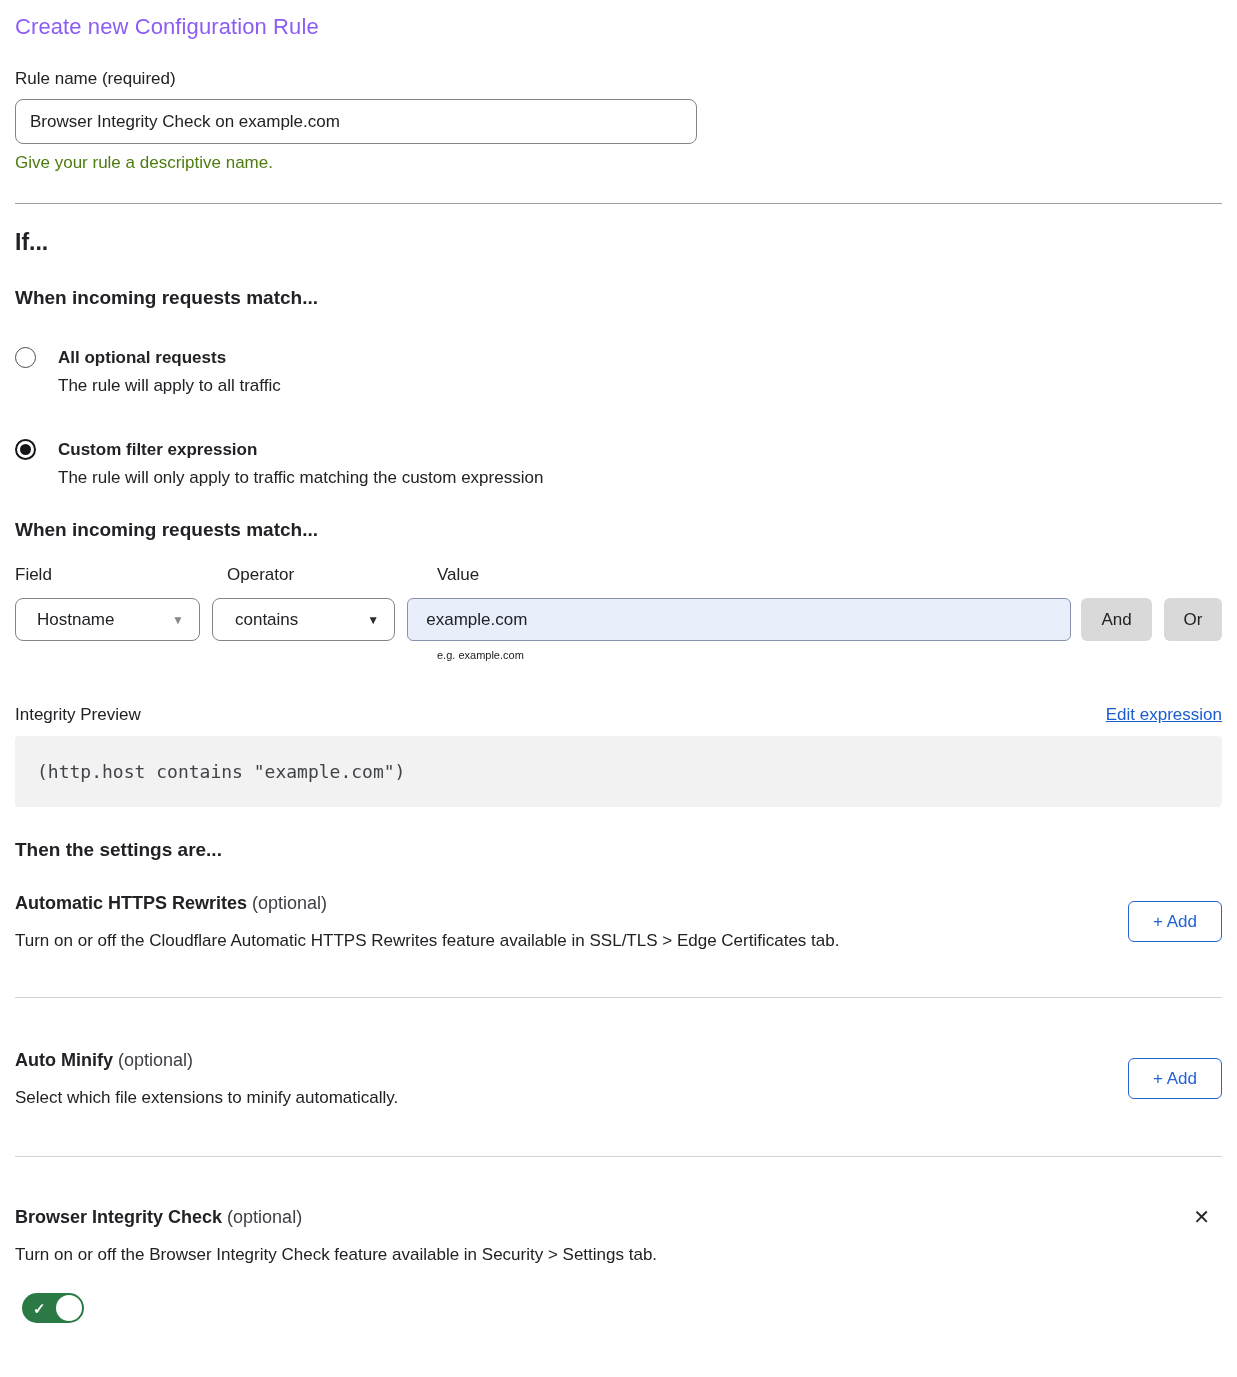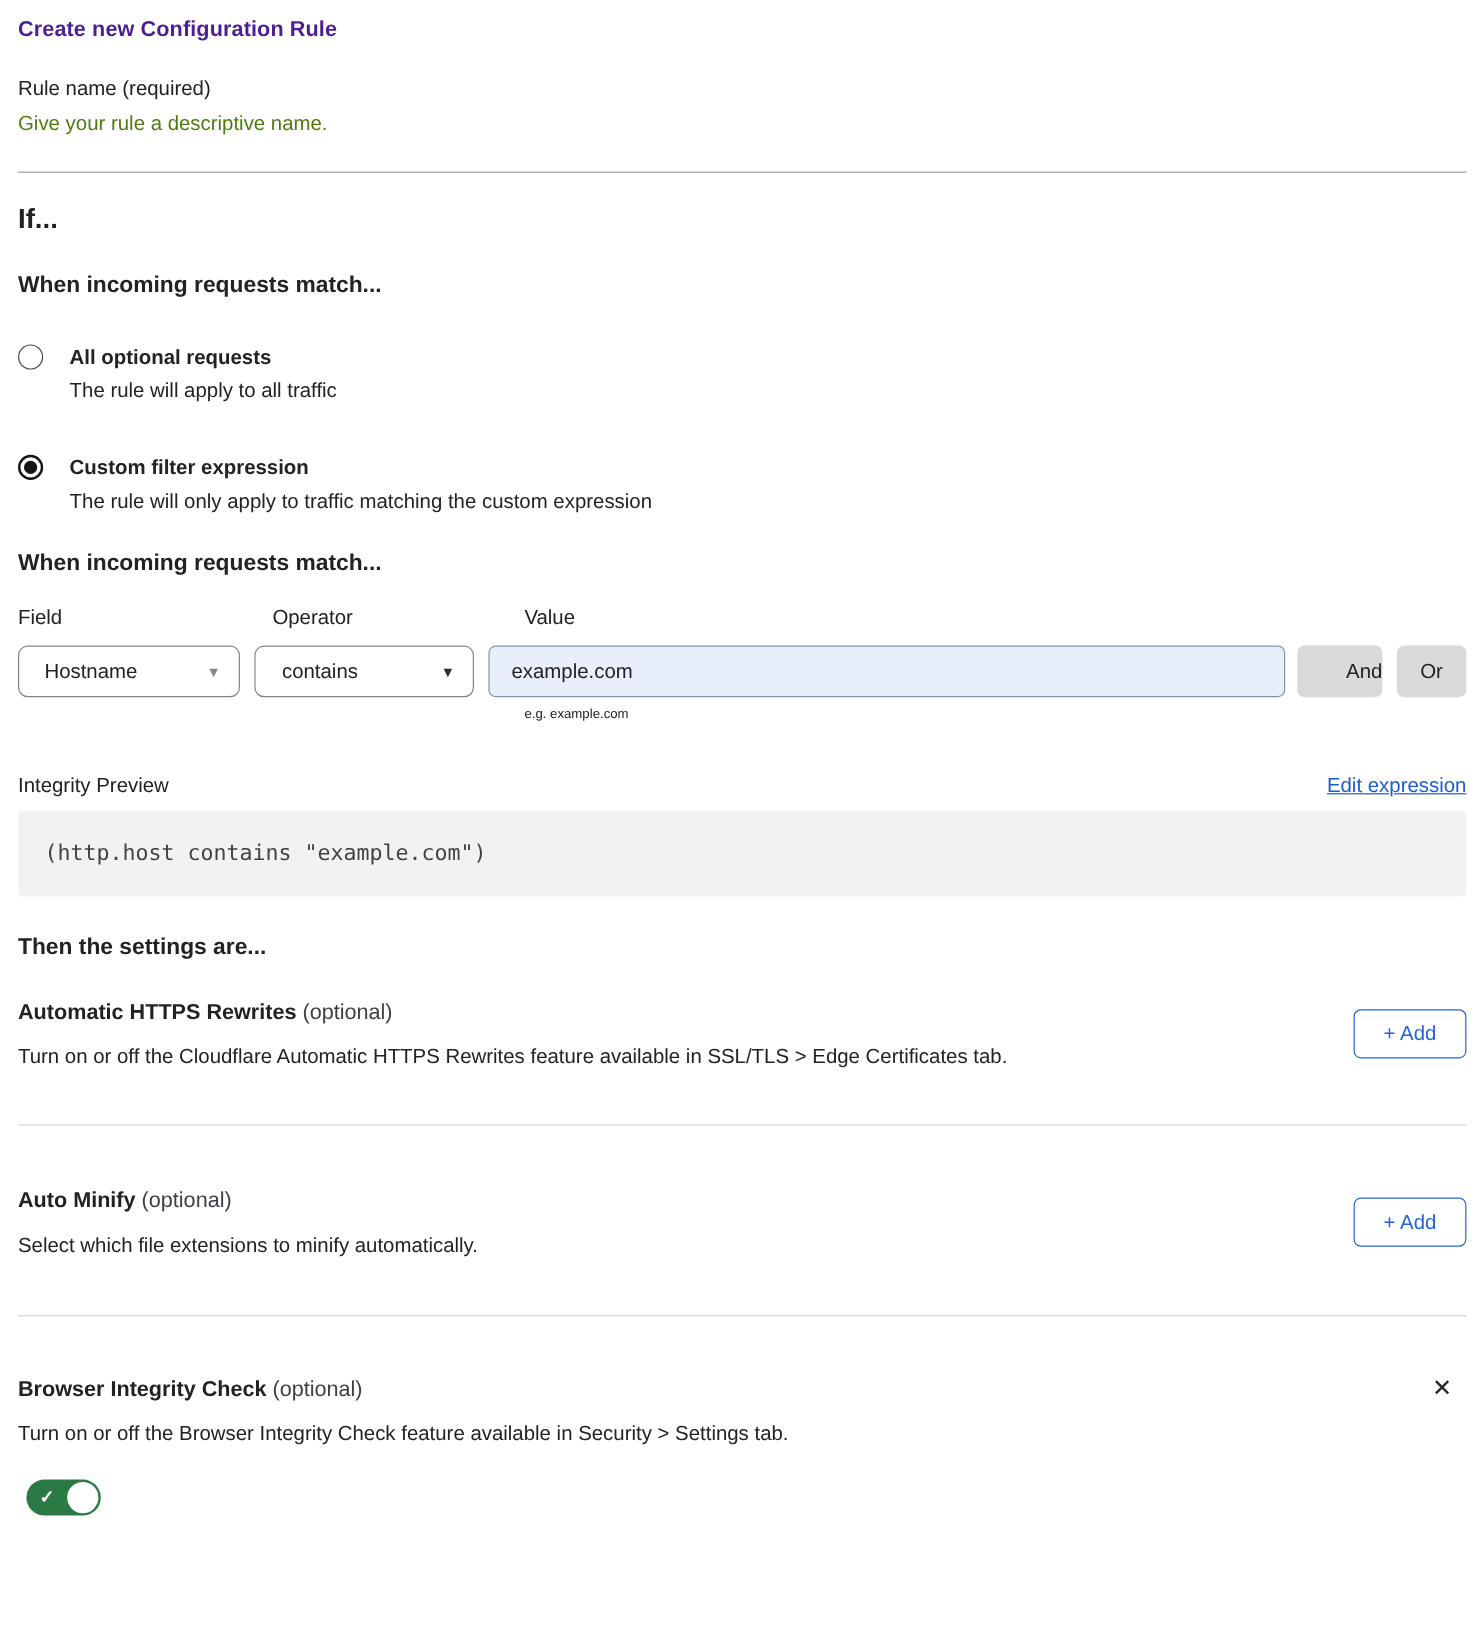--- a/index.html
+++ b/index.html
@@ -4,21 +4,21 @@
 <style>
   * { box-sizing: border-box; margin: 0; padding: 0; }
   html, body { background: #ffffff; }
   body {
     width: 1237px; height: 1377px; overflow: hidden;
     font-family: "Liberation Sans", sans-serif;
     color: #212225;
   }
   .container { padding: 14px 15px 0 15px; }
 
-  .page-title { font-size: 18px; font-weight: 700; color: #4c1d95; letter-spacing: 0.1px; }
+  .page-title { font-size: 22px; font-weight: 400; color: #8b5cf6; letter-spacing: 0.1px; }
 
   .field-label { font-size: 17px; margin-top: 29px; }
   .text-input {
     display: block; margin-top: 10px; width: 682px; height: 45px;
     border: 1px solid #82858c; border-radius: 8px; padding: 0 14px;
     font-size: 17px; font-family: inherit; color: #212225; background: #fff; outline: none;
   }
   .help { margin-top: 9px; font-size: 17px; color: #4d7c0f; }
 
   hr { border: none; }
@@ -57,21 +57,21 @@
   .chevron.dark { color: #2b2c2f; }
   .value-input {
     width: 728px; height: 43px; margin-left: 12px;
     background: #e9eefb; border: 1px solid #8792ae; border-radius: 6px;
     padding: 0 18px; font-size: 17px; font-family: inherit; color: #212225; outline: none;
   }
   .btn-gray {
     height: 43px; background: #d9d9d9; border: none; border-radius: 6px;
     font-size: 17px; color: #212225; font-family: inherit; cursor: pointer;
   }
-  .btn-and { width: 78px; margin-left: 10px; text-align: right; }
+  .btn-and { width: 78px; margin-left: 10px; }
   .btn-or  { width: 64px; margin-left: 12px; }
   .eg-help { margin-left: 422px; margin-top: 8px; font-size: 11px; }
 
   .preview-header { display: flex; justify-content: space-between; align-items: baseline; margin-top: 44px; }
   .preview-label { font-size: 17px; }
   .edit-link { font-size: 17px; color: #1b5dcc; text-decoration: underline; cursor: pointer; }
 
   .code-block {
     margin-top: 11px; height: 71px; background: #f2f2f3; border-radius: 4px;
     display: flex; align-items: center; padding-left: 22px;
@@ -114,20 +114,21 @@
   }
 </style>
 </head>
 <body>
 
 <div class="container">
 
   <h1 class="page-title">Create new Configuration Rule</h1>
 
   <div class="field-label">Rule name (required)</div>
+  <input class="text-input" type="text" value="Browser Integrity Check on example.com" style="">
   <div class="help">Give your rule a descriptive name.</div>
 
   <hr class="divider-strong">
 
   <h2 class="h-if">If...</h2>
   <h3 class="h-sub">When incoming requests match...</h3>
 
   <div class="radio-row">
     <span class="radio"></span>
     <div>

